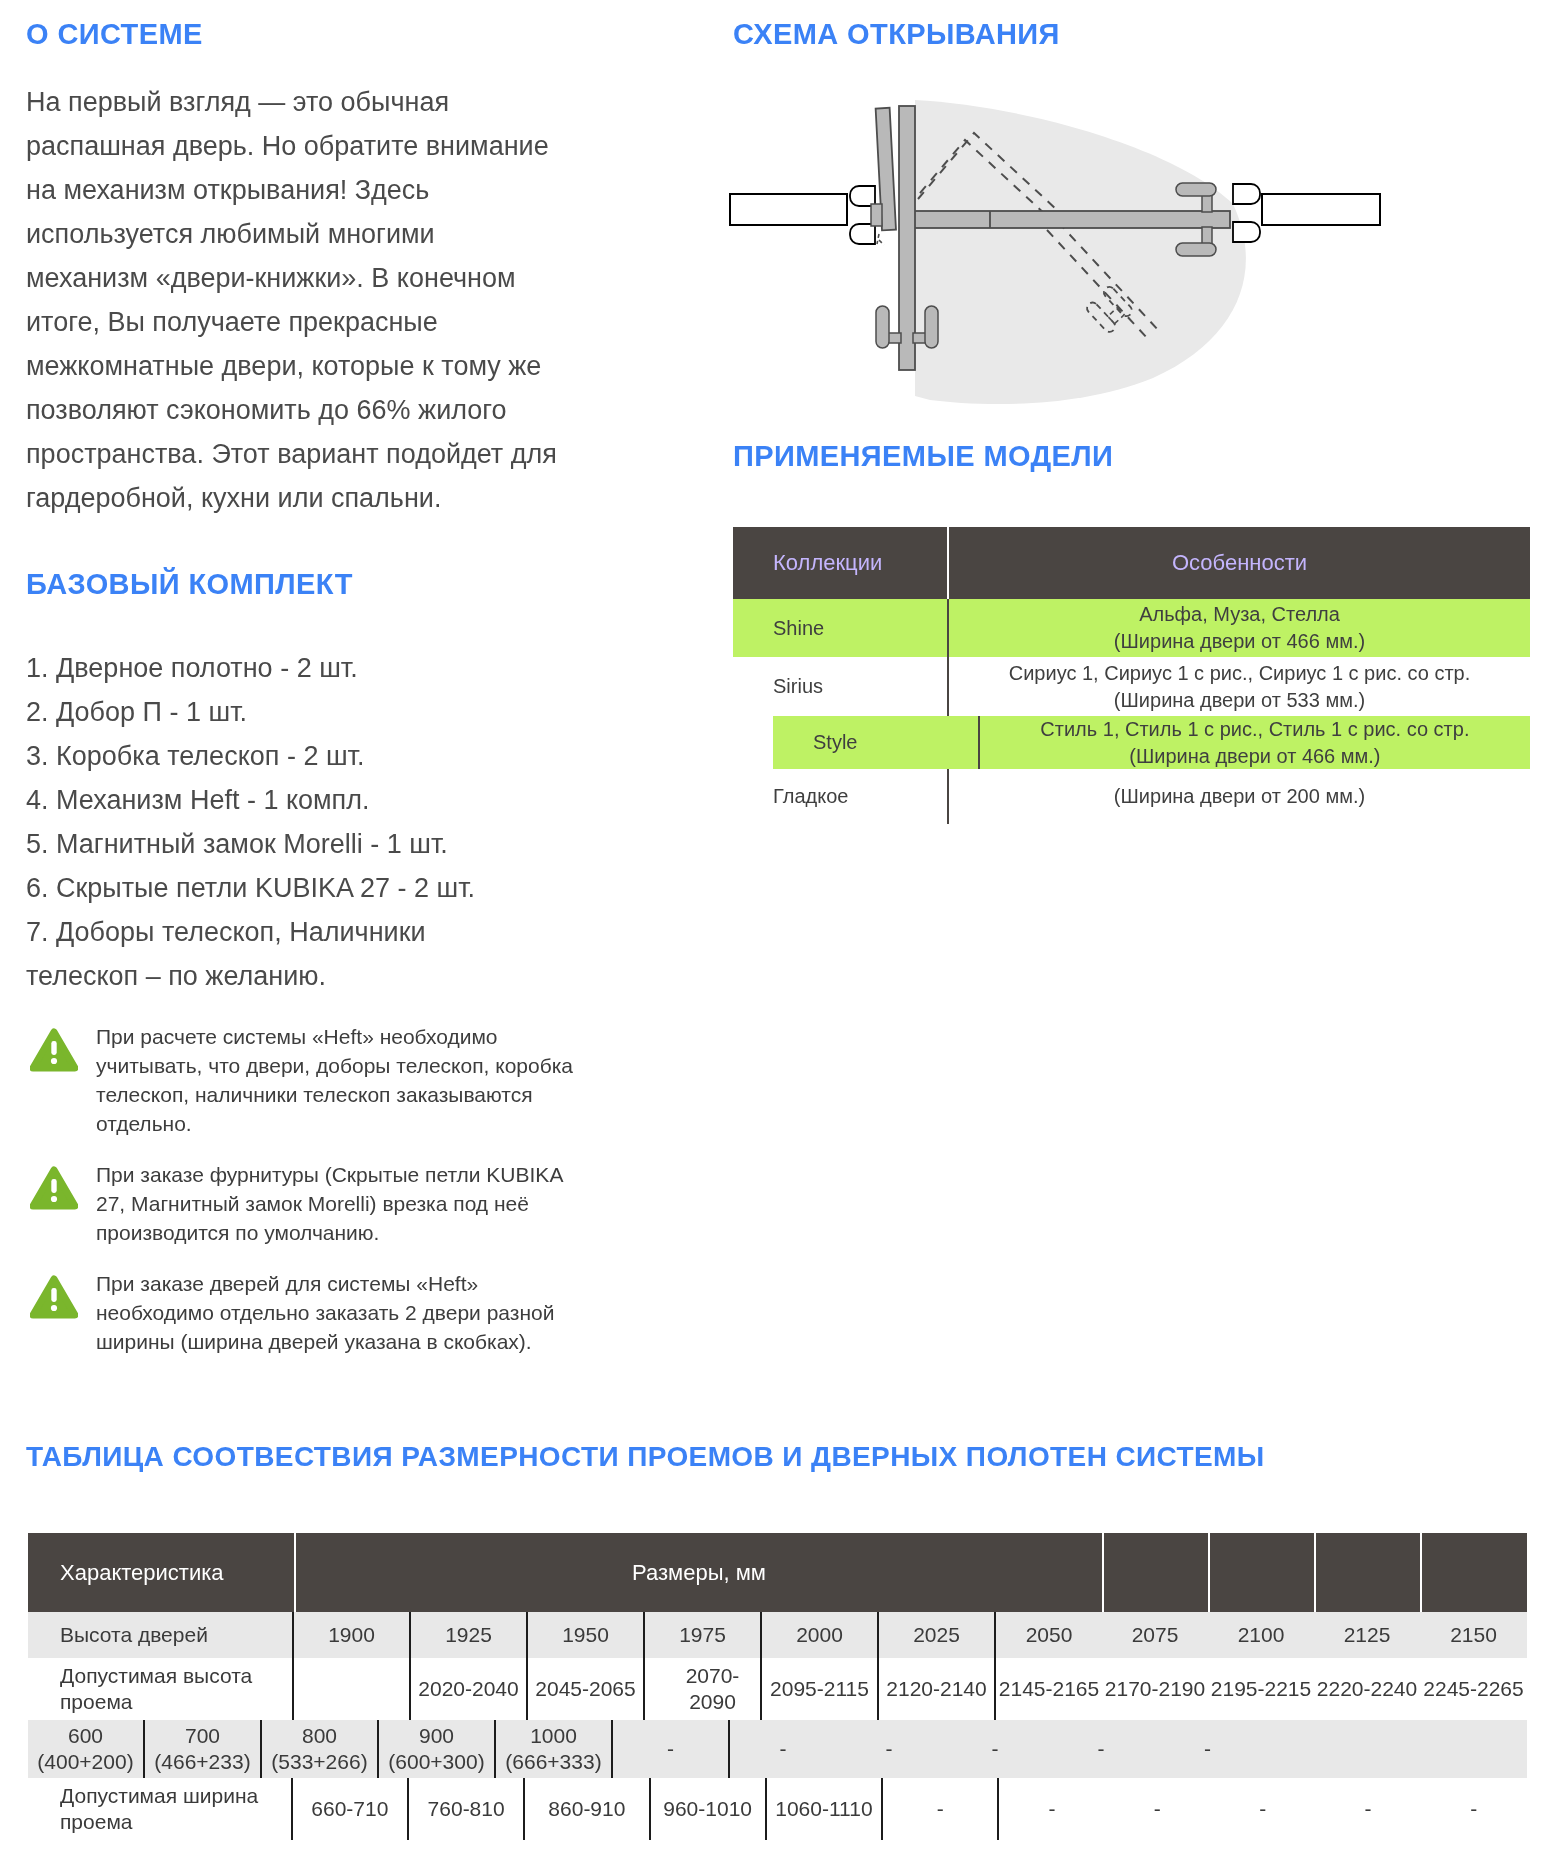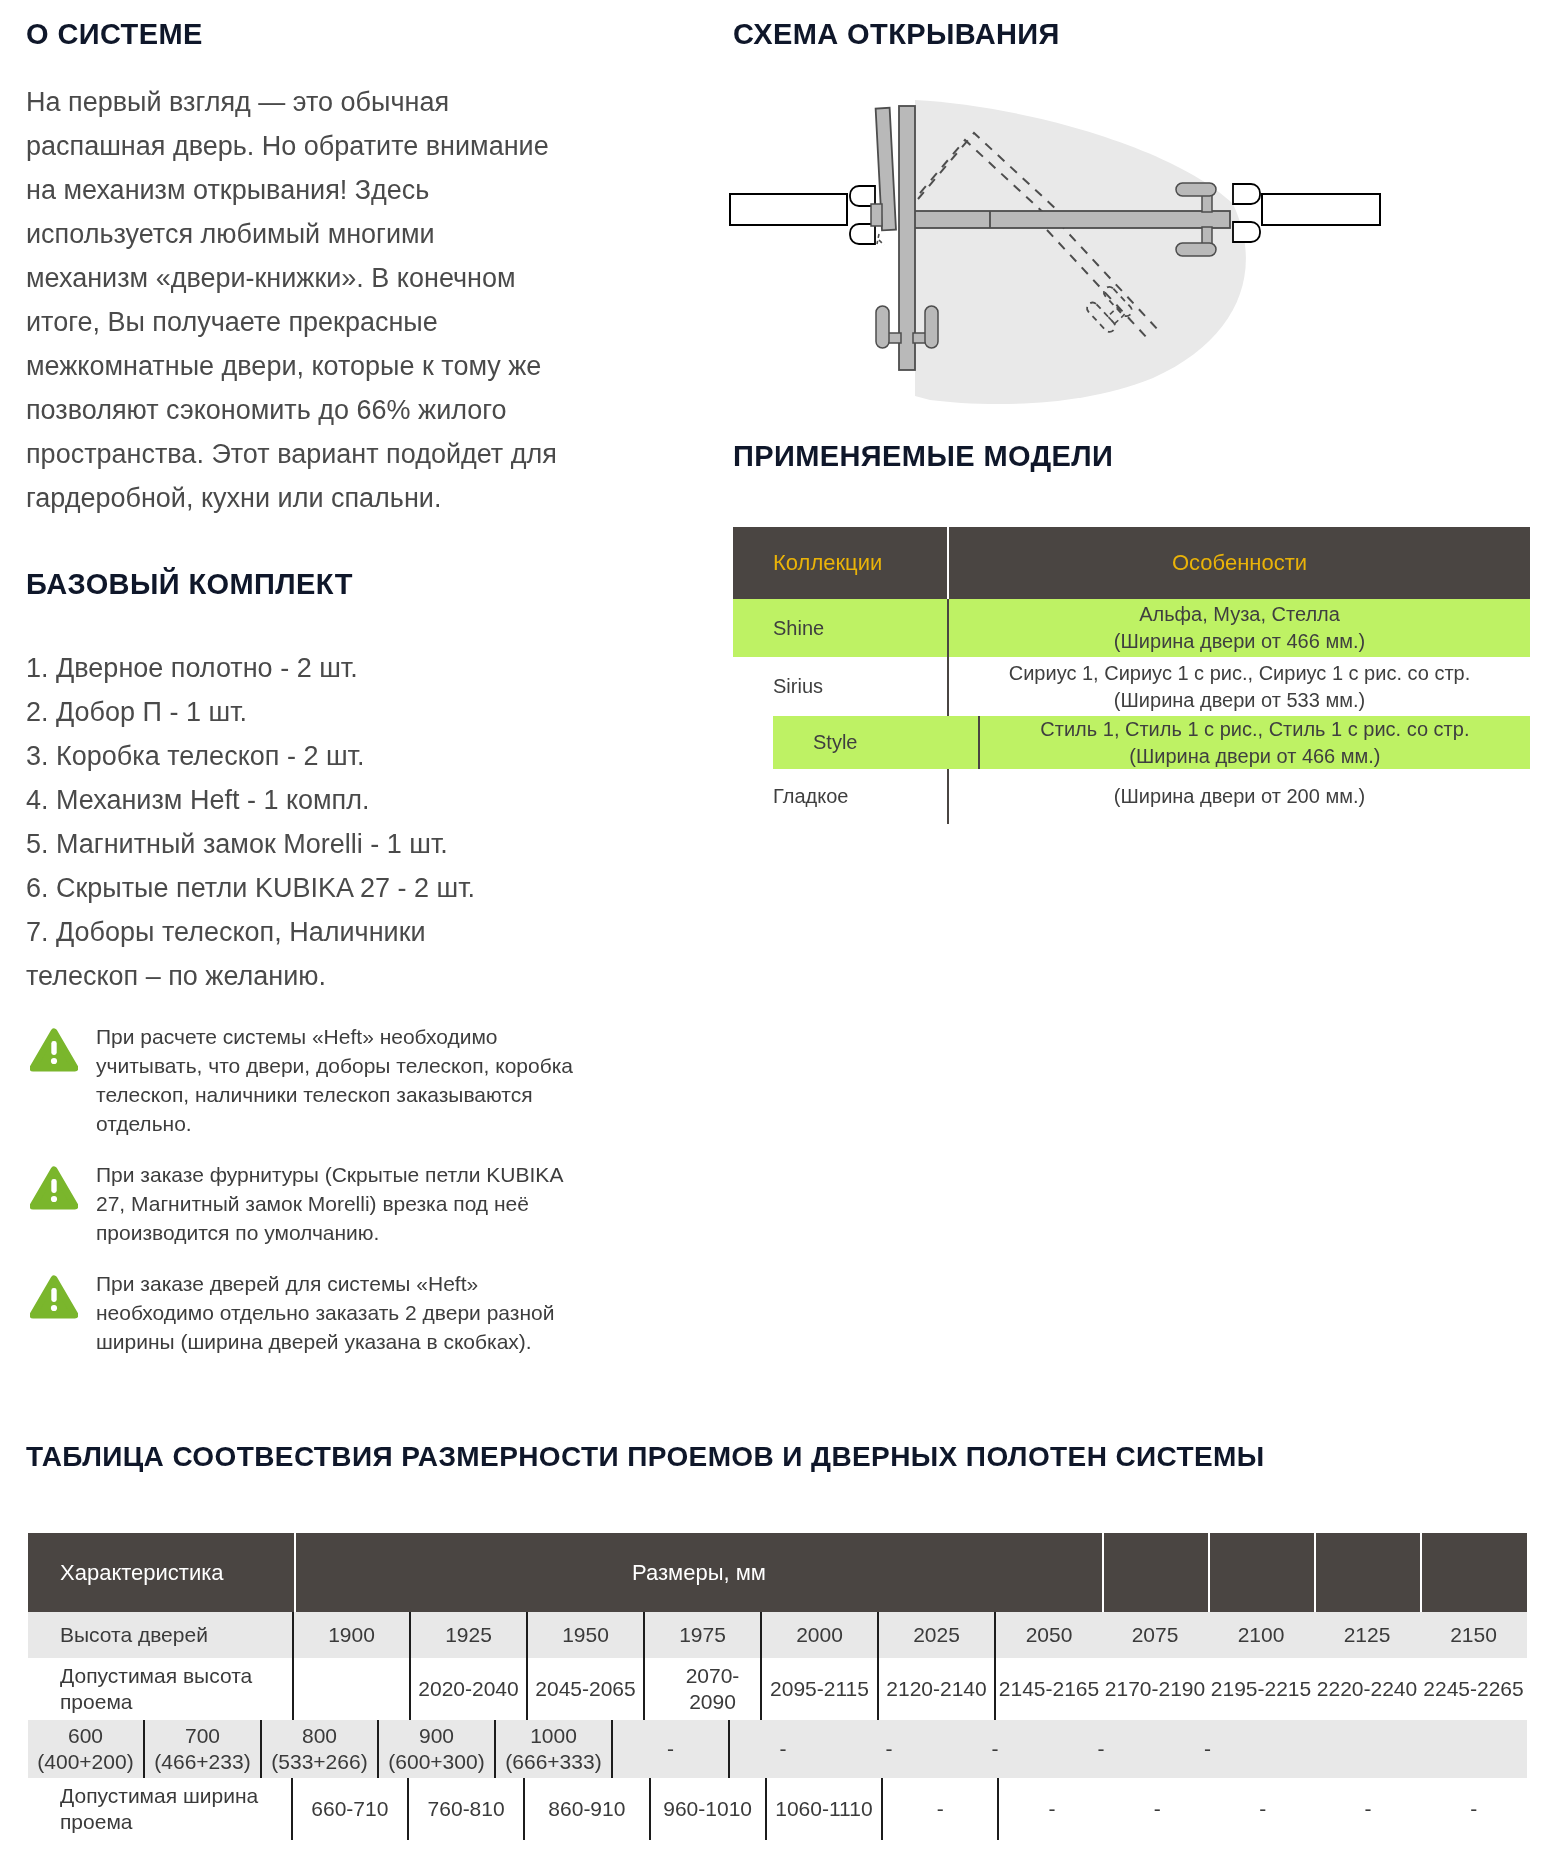--- a/index.html
+++ b/index.html
@@ -2,34 +2,34 @@
 <html><head>
 <meta charset="utf-8">
 <style>
   html,body{margin:0;padding:0;}
   body{
     width:1556px;height:1872px;position:relative;background:#ffffff;
     font-family:"Liberation Sans",sans-serif;color:#4a4a4a;overflow:hidden;
   }
   .abs{position:absolute;}
   .sec-heading{
-    font-size:29px;font-weight:700;color:#0f172a;letter-spacing:0.4px;
+    font-size:29px;font-weight:700;color:#3b82f6;letter-spacing:0.4px;
     white-space:nowrap;
   }
   
   .body-text{font-size:27px;line-height:44px;color:#4a4a4a;}
   #about-text{width:535px;}
   .kit-item{font-size:27px;line-height:44px;color:#4a4a4a;white-space:pre-line;}
   
   .warning{display:flex;align-items:flex-start;margin-bottom:22px;}
   .warn-icon-box{width:66px;flex:0 0 66px;padding-top:6px;}
   .warning-text{font-size:21px;line-height:29px;color:#3d3d3d;width:482px;}
   
   #models-table{width:797px;}
-  .m-header{display:flex;height:72px;background:#4a4542;color:#eab308;}
+  .m-header{display:flex;height:72px;background:#4a4542;color:#c4b5fd;}
   .m-h-coll{width:214px;display:flex;align-items:center;padding-left:40px;box-sizing:border-box;font-size:22px;}
   .m-h-feat{width:583px;display:flex;align-items:center;justify-content:center;box-sizing:border-box;
     border-left:2px solid #ffffff;font-size:22px;}
   .m-row{display:flex;}
   .m-row.alt{background:#bef264;}
   .m-coll{width:214px;display:flex;align-items:center;padding-left:40px;box-sizing:border-box;
     font-size:20px;color:#3f3f3f;}
   .m-feat{width:583px;display:flex;flex-direction:column;align-items:center;justify-content:center;
     box-sizing:border-box;border-left:2px solid #4a4542;font-size:20px;line-height:27px;color:#3f3f3f;text-align:center;}
   

